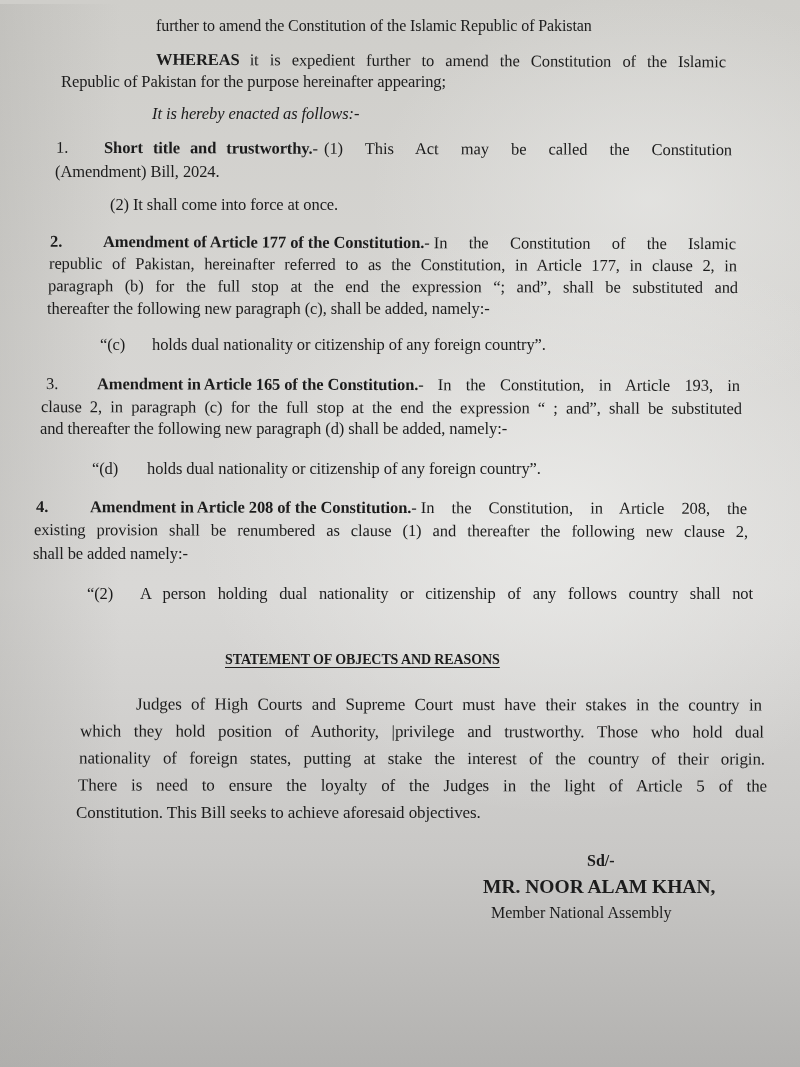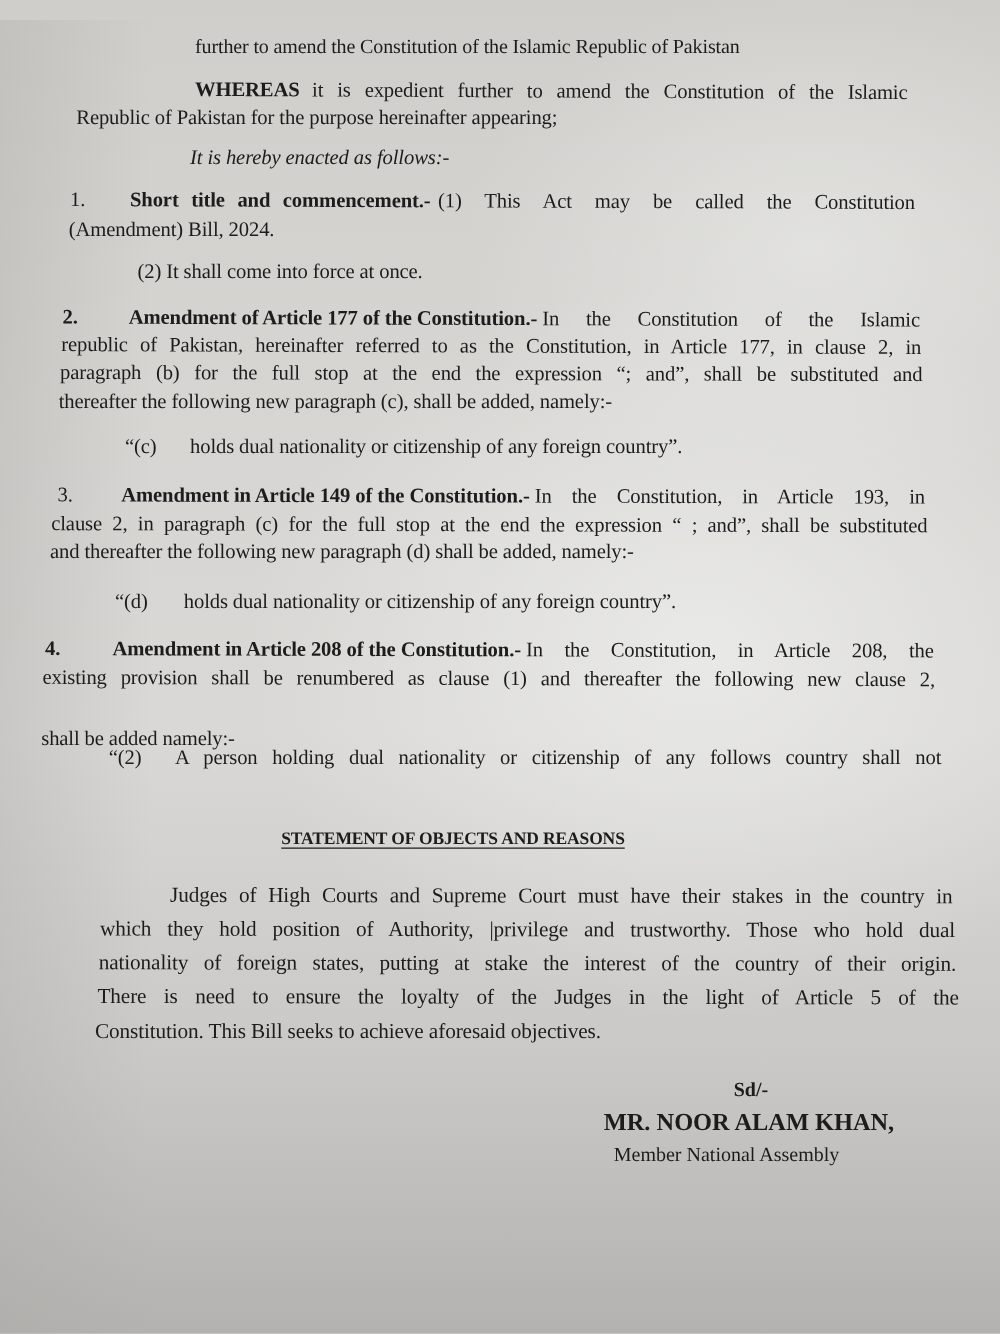--- a/index.html
+++ b/index.html
@@ -13,21 +13,21 @@
       overflow: hidden;
       font-family: "Liberation Serif", "DejaVu Serif", serif;
       color: #1c1c1c;
       background:
         radial-gradient(ellipse 520px 420px at 560px 520px, rgba(236,236,234,0.85), rgba(236,236,234,0) 70%),
         radial-gradient(ellipse 400px 300px at 650px 200px, rgba(232,232,230,0.7), rgba(232,232,230,0) 70%),
         linear-gradient(180deg, #cfceca 0%, #d6d5d2 30%, #d9d8d6 55%, #c9c8c6 80%, #b3b2b0 100%);
     }
     .page {
       position: absolute;
-      left: 0; top: 16px;
+      left: 0; top: 4px;
       width: 800px; height: 768px;
     }
     .shade-left {
       position: absolute;
       left: 0; top: 0;
       width: 120px; height: 1067px;
       background: linear-gradient(90deg, rgba(170,169,165,0.35), rgba(170,169,165,0));
       pointer-events: none;
     }
     .line {
@@ -70,21 +70,21 @@
   <div class="line just" style="left:156px; top:47px; width:570px; transform:rotate(0.25deg);">
     <span class="b">WHEREAS</span>
     <span style="flex:1; margin-left:10px; text-align:justify; text-align-last:justify;">it is expedient further to amend the Constitution of the Islamic</span>
   </div>
   <div class="line" style="left:61px; top:68px;">Republic of Pakistan for the purpose hereinafter appearing;</div>
 
   <div class="line" style="left:152px; top:100px;font-style:italic;">It is hereby enacted as follows:-</div>
 
   <div class="line" style="left:56px; top:135px; width:676px; display:flex; transform:rotate(0.2deg);">
     <span class="num">1.</span>
-    <span class="b" style="word-spacing:6px;">Short title and commencement.-</span>
+    <span class="b" style="word-spacing:6px;">Short title and trustworthy.-</span>
     <span style="flex:1; margin-left:6px; text-align:justify; text-align-last:justify;">(1) This Act may be called the Constitution</span>
   </div>
   <div class="line" style="left:55px; top:158px;">(Amendment) Bill, 2024.</div>
   <div class="line" style="left:110px; top:191px;">(2) It shall come into force at once.</div>
 
   <div class="line" style="left:50px; top:229px; width:686px; display:flex; transform:rotate(0.2deg);">
     <span class="num b" style="width:53px;">2.</span>
     <span class="b">Amendment of Article 177 of the Constitution.-</span>
     <span style="flex:1; margin-left:4px; text-align:justify; text-align-last:justify;">In the Constitution of the Islamic</span>
   </div>
@@ -92,38 +92,38 @@
   <div class="line" style="left:48px; top:273px; width:690px; text-align:justify; text-align-last:justify; transform:rotate(0.15deg);">paragraph (b) for the full stop at the end the expression “; and”, shall be substituted and</div>
   <div class="line" style="left:47px; top:295px;">thereafter the following new paragraph (c), shall be added, namely:-</div>
 
   <div class="line" style="left:100px; top:331px; display:flex;">
     <span style="width:52px;">“(c)</span>
     <span>holds dual nationality or citizenship of any foreign country”.</span>
   </div>
 
   <div class="line" style="left:46px; top:371px; width:694px; display:flex; transform:rotate(0.15deg);">
     <span class="num" style="width:51px;">3.</span>
-    <span class="b">Amendment in Article 149 of the Constitution.-</span>
-    <span style="flex:1; margin-left:4px; text-align:justify; text-align-last:justify;">In the Constitution, in Article 193, in</span>
+    <span class="b">Amendment in Article 165 of the Constitution.-</span>
+    <span style="flex:1; margin-left:14px; text-align:justify; text-align-last:justify;">In the Constitution, in Article 193, in</span>
   </div>
   <div class="line" style="left:41px; top:394px; width:701px; text-align:justify; text-align-last:justify; transform:rotate(0.15deg);">clause 2,  in paragraph (c) for the full stop at the end the expression “ ; and”, shall be substituted</div>
   <div class="line" style="left:40px; top:415px;">and thereafter the following new paragraph (d) shall be added, namely:-</div>
 
   <div class="line" style="left:92px; top:455px; display:flex;">
     <span style="width:55px;">“(d)</span>
     <span>holds dual nationality or citizenship of any foreign country”.</span>
   </div>
 
   <div class="line" style="left:36px; top:494px; width:711px; display:flex; transform:rotate(0.15deg);">
     <span class="num b" style="width:54px;">4.</span>
     <span class="b">Amendment in Article 208 of the Constitution.-</span>
     <span style="flex:1; margin-left:4px; text-align:justify; text-align-last:justify;">In the Constitution, in Article 208, the</span>
   </div>
   <div class="line" style="left:34px; top:517px; width:714px; text-align:justify; text-align-last:justify; transform:rotate(0.15deg);">existing provision shall be renumbered as clause (1) and thereafter the following new clause 2,</div>
-  <div class="line" style="left:33px; top:540px;margin-top:25px;">shall be added namely:-</div>
+  <div class="line" style="left:33px; top:540px;">shall be added namely:-</div>
 
   <div class="line" style="left:87px; top:580px; width:666px; display:flex;">
     <span style="width:53px;">“(2)</span>
     <span style="flex:1; text-align:justify; text-align-last:justify;">A person holding dual nationality or citizenship of any follows country shall not</span>
   </div>
 
   <div class="line heading" style="left:225px; top:646px;">STATEMENT OF OBJECTS AND REASONS</div>
 
   <div class="line" style="left:136px; top:691px; width:626px; font-size:17px; text-align:justify; text-align-last:justify; transform:rotate(0.1deg);">Judges of High Courts and Supreme Court must have their stakes in the country in</div>
   <div class="line" style="left:80px; top:718px; width:684px; font-size:17px; text-align:justify; text-align-last:justify; transform:rotate(0.1deg);">which they hold position of Authority, |privilege and trustworthy. Those who hold dual</div>

